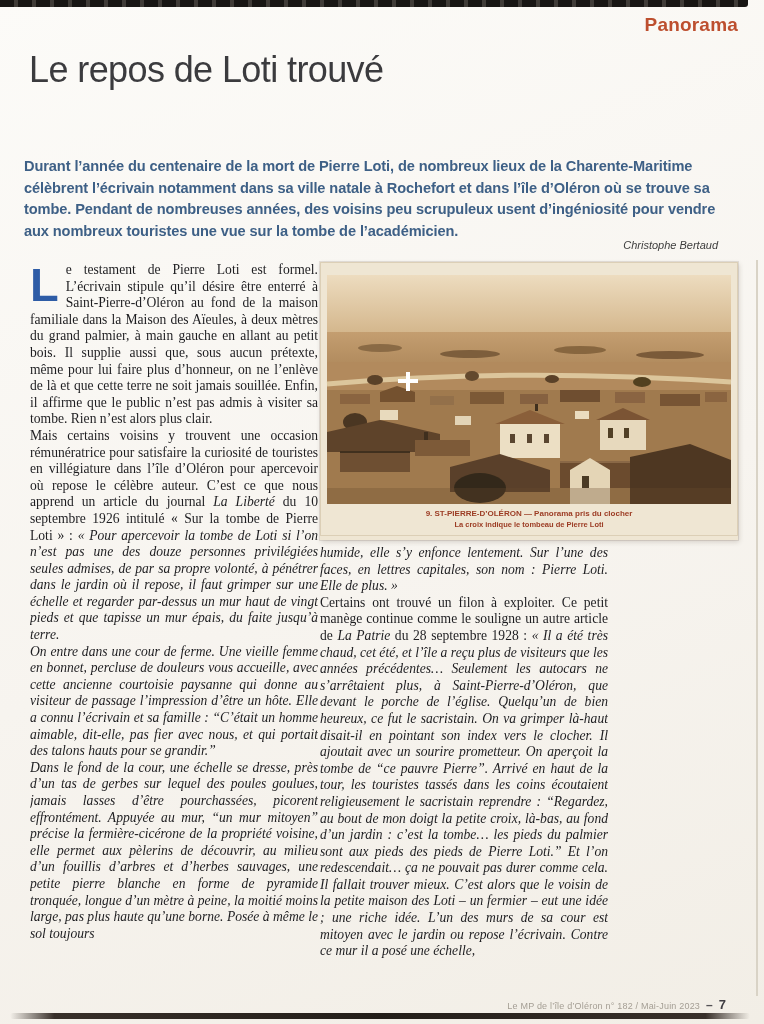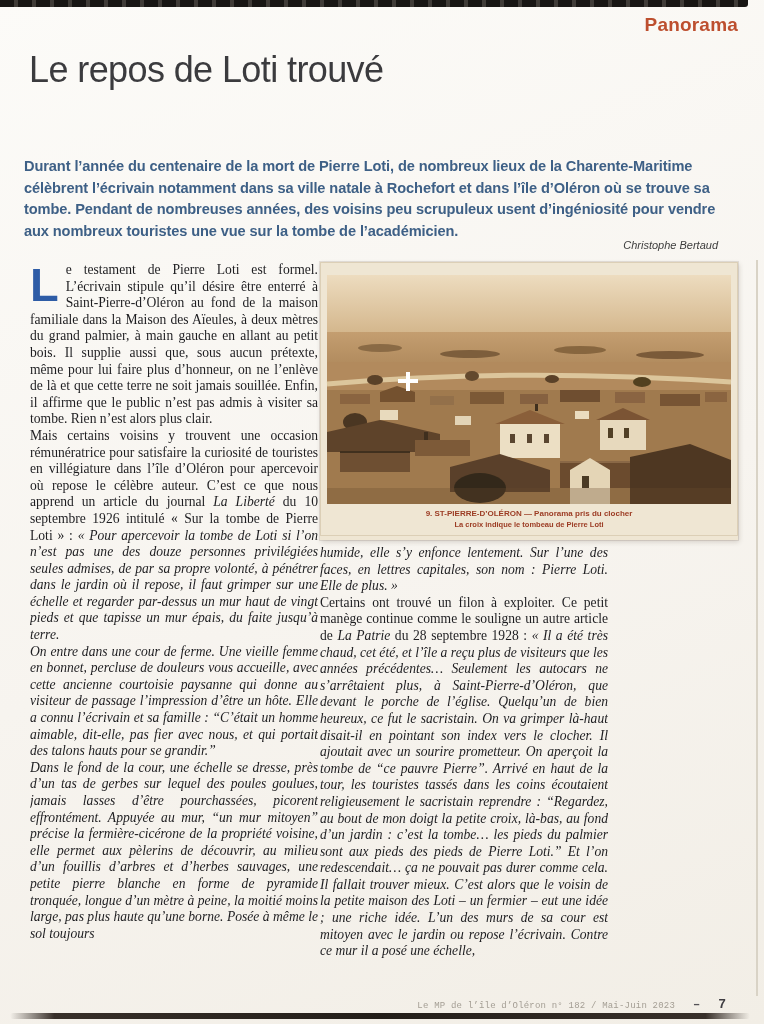--- a/index.html
+++ b/index.html
@@ -61,21 +61,21 @@
     padding:3px 7px 0 0;
   }
   .postcard{
     position:absolute;left:320px;top:262px;margin:0;width:418px;height:278px;
     box-shadow:0 0 0 1px rgba(80,60,40,.12), 1px 2px 5px rgba(60,45,30,.18);
     background:#efe6d3;
   }
   .postcard svg{display:block;}
   .footer{
     position:absolute;right:38px;top:997px;
-    display:flex;align-items:baseline;gap:18px;font-family:Liberation Mono, monospace;
+    display:flex;align-items:baseline;gap:6px;
   }
   .journal{font-size:9px;color:#a49e94;letter-spacing:.2px;}
   .dash{font-size:12px;color:#555256;font-weight:700;}
   .pagenum{font-size:13px;color:#3f3d42;font-weight:700;}
 </style>
 </head>
 <body>
 
 <div class="page">
 

